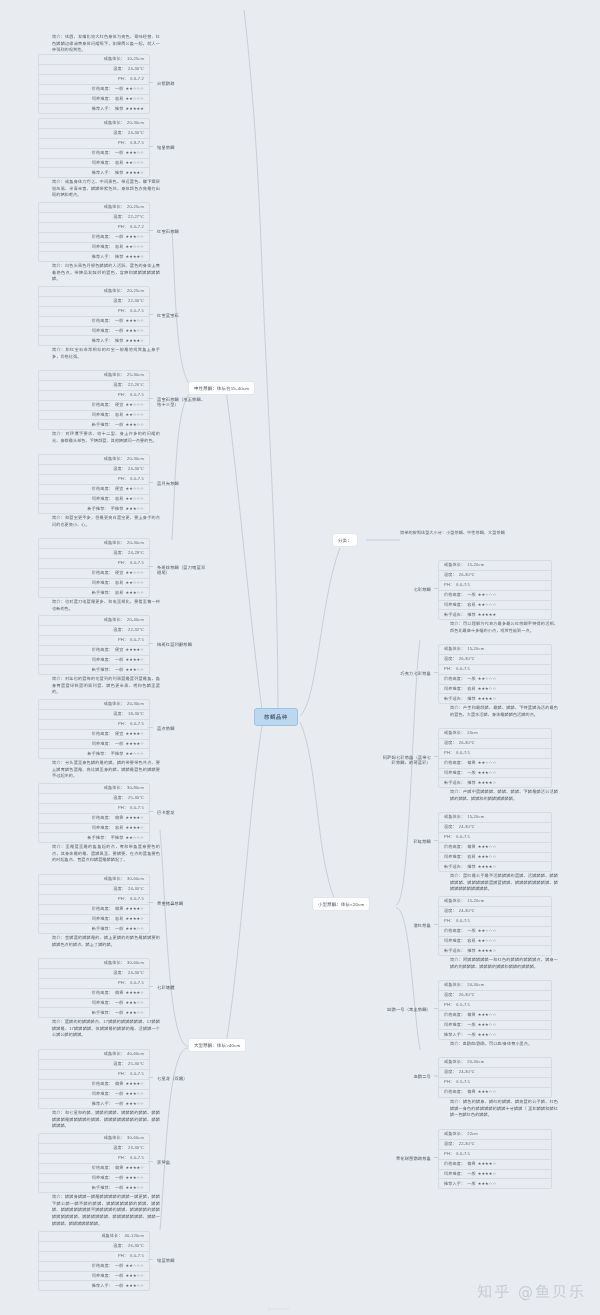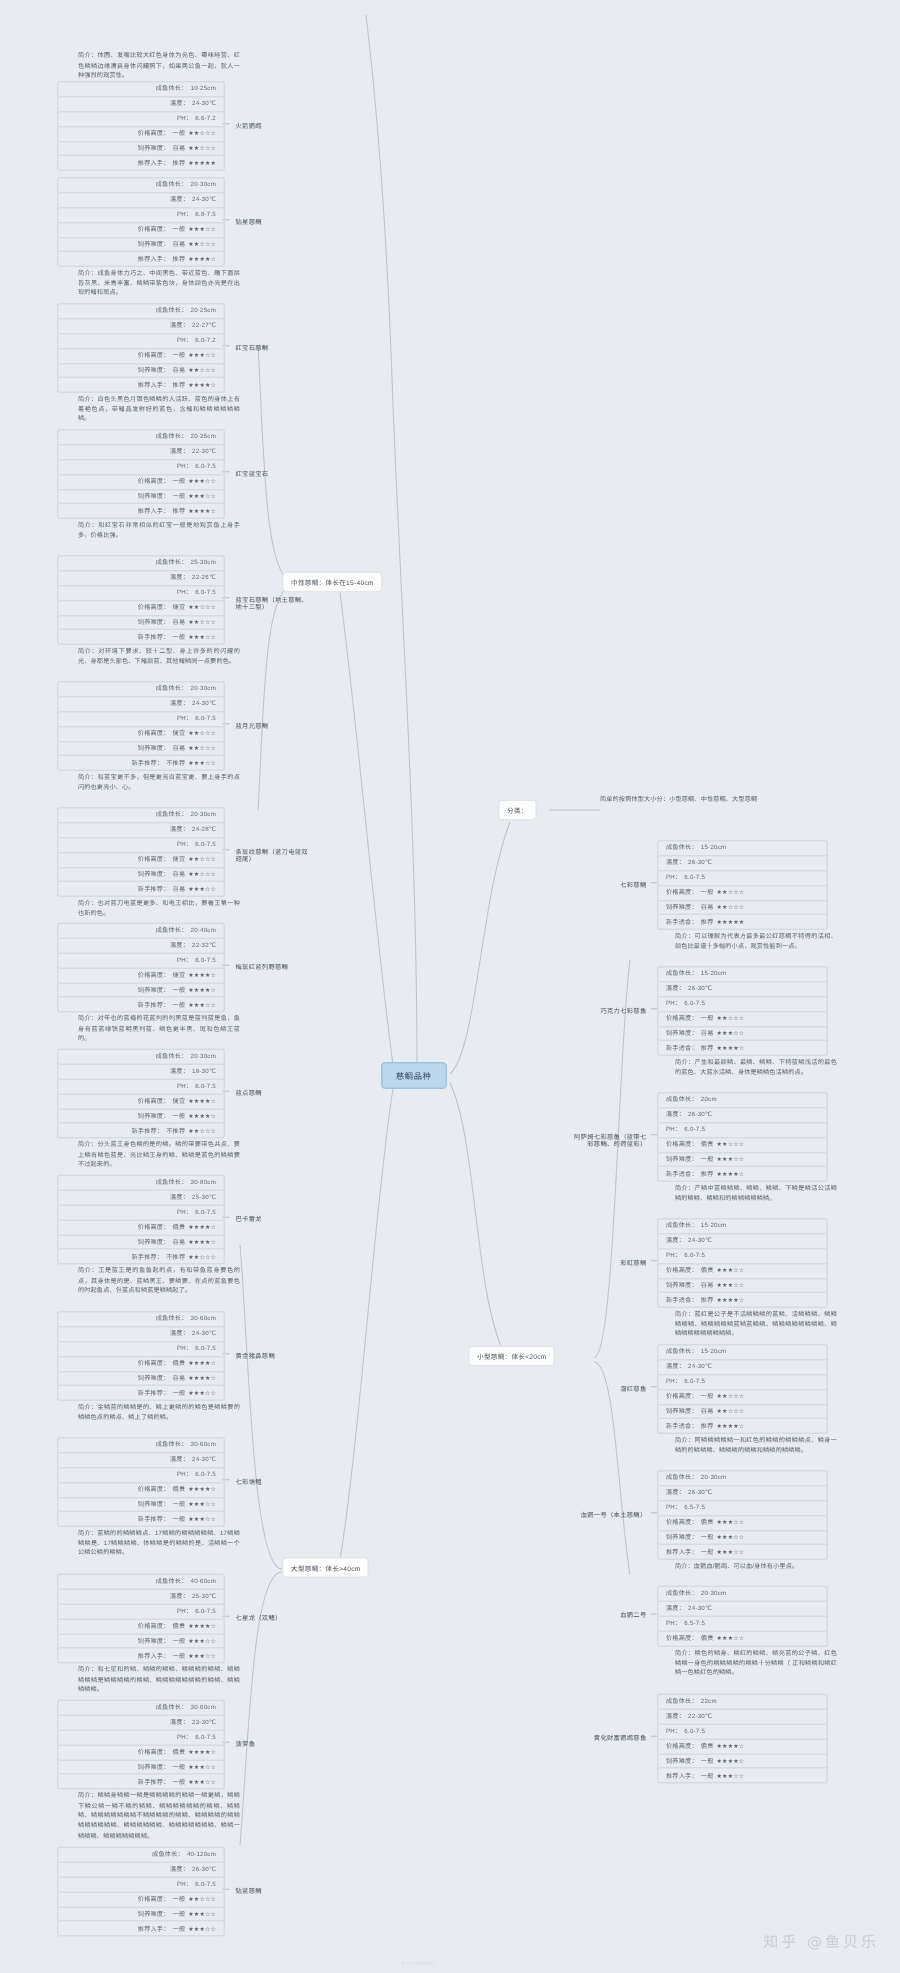--- a/index.html
+++ b/index.html
@@ -48,21 +48,21 @@
   .stars{letter-spacing:.1px;font-size:4px;color:#5a6570;}
 
   
   .tip{
     position:absolute;font-size:4.1px;line-height:1.62;color:#59636d;
     letter-spacing:.1px;text-align:justify;
   }
 
   .wm{
     position:absolute;right:14px;bottom:14px;
-    font-size:10px;color:#c9ced4;letter-spacing:2px;
+    font-size:15px;color:#c9ced4;letter-spacing:2px;
     font-family:"DejaVu Sans",sans-serif;user-select:none;margin-top:48px;
   }
   .corner{
     position:absolute;right:6px;top:5px;
     font-size:4px;color:#ccd2d8;letter-spacing:1px;
   }
   .footmark{
     position:absolute;left:268px;bottom:4px;
     font-size:3.6px;color:#d3d8dd;letter-spacing:.6px;
   }

